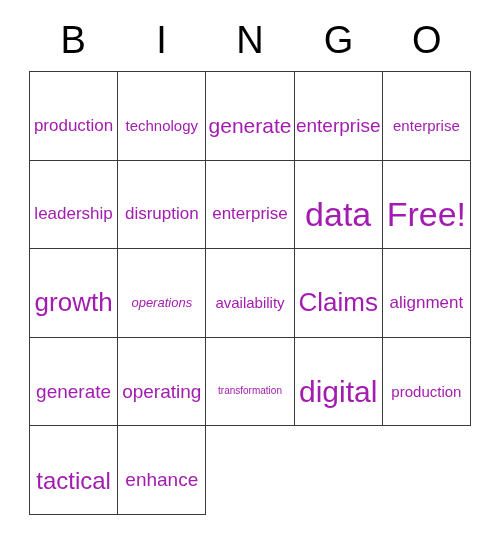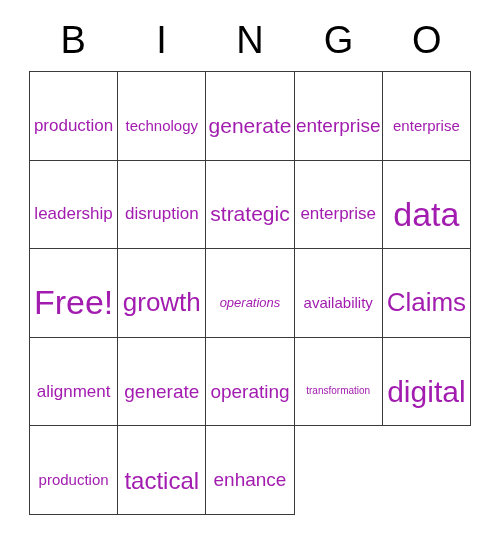--- a/index.html
+++ b/index.html
@@ -115,23 +115,20 @@
     <div class="cell">
         <span class="cell-text sz-sm">enterprise</span>
       </div>
     <div class="cell">
         <span class="cell-text sz-m">leadership</span>
       </div>
     <div class="cell">
         <span class="cell-text sz-m">disruption</span>
       </div>
     <div class="cell">
-        <span class="cell-text sz-l">strategic</span>
-      </div>
-    <div class="cell">
         <span class="cell-text sz-m">enterprise</span>
       </div>
 
     <div class="cell">
         <span class="cell-text sz-max">data</span>
       </div>
     <div class="cell">
         <span class="cell-text sz-max">Free!</span>
       </div>
     <div class="cell">

